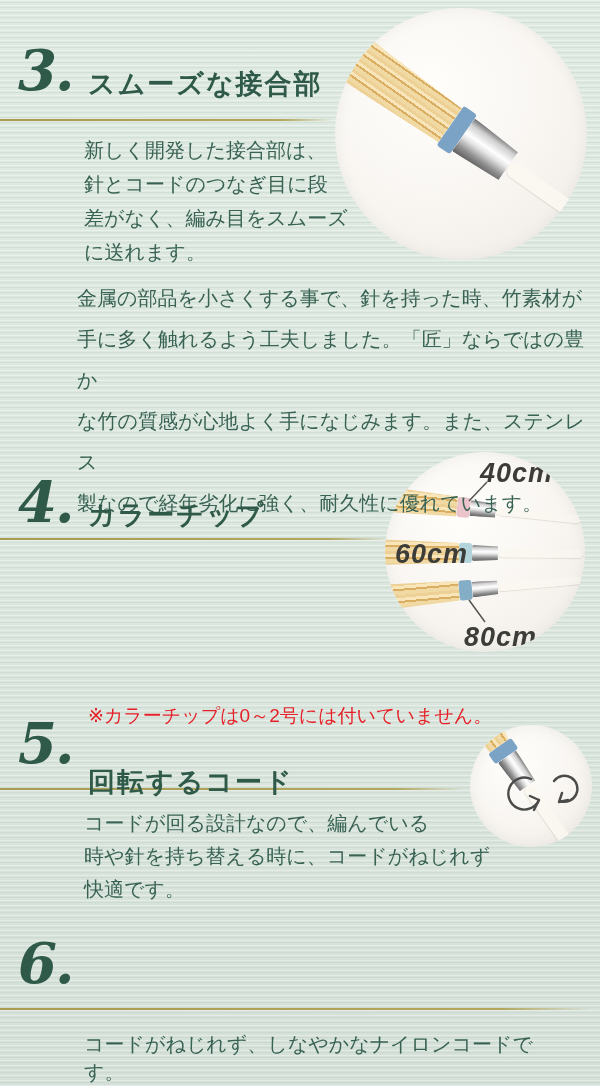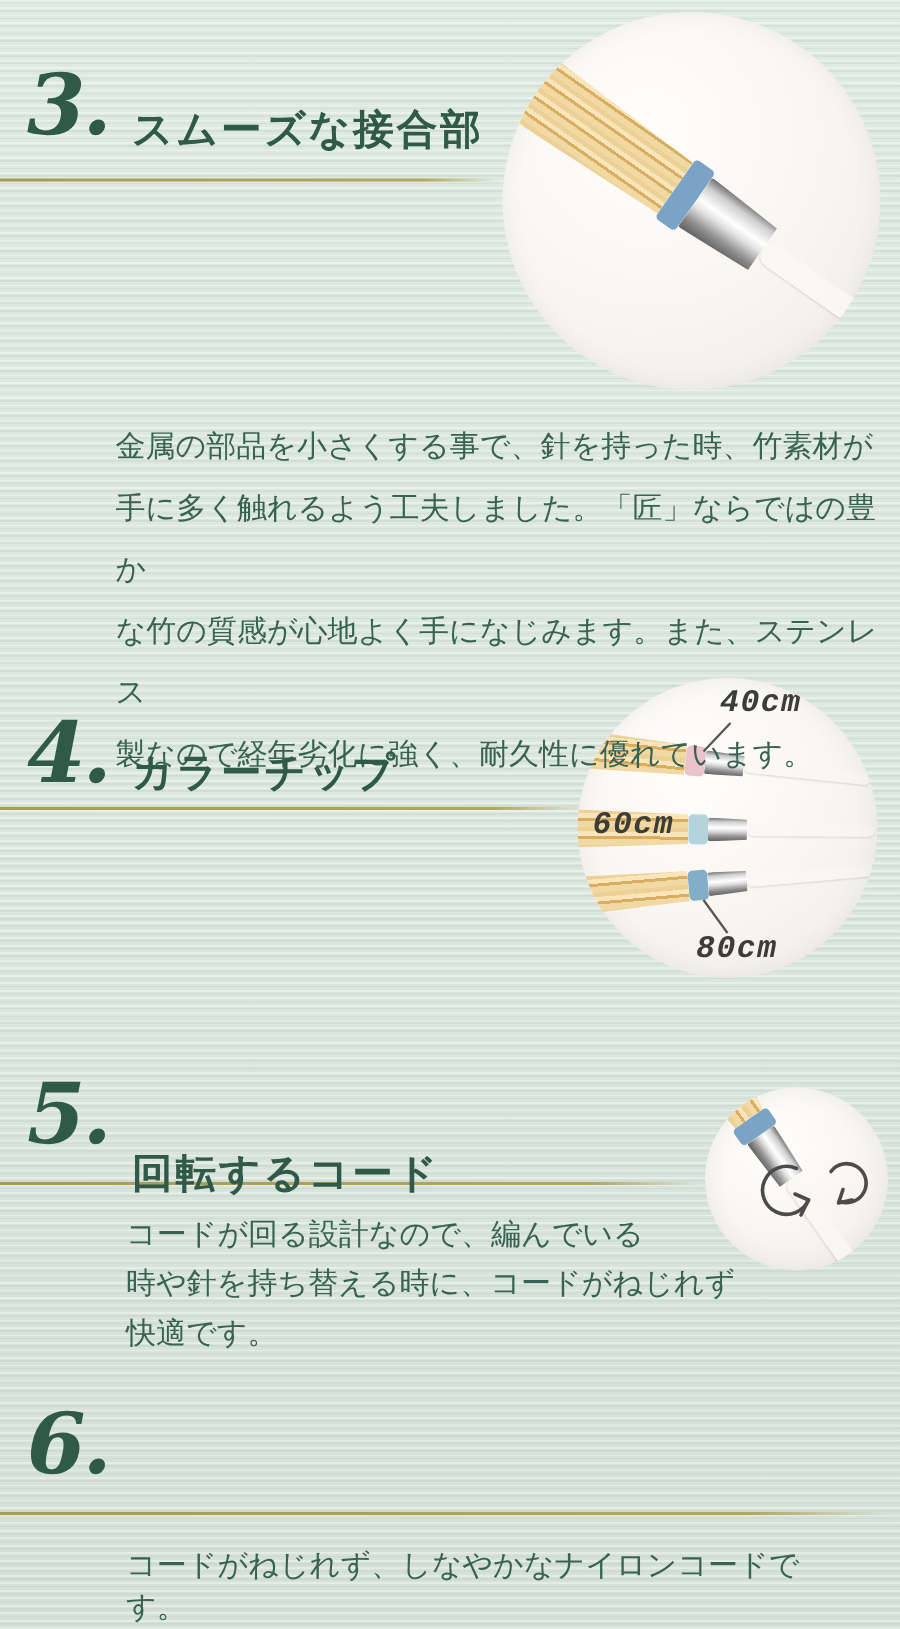--- a/index.html
+++ b/index.html
@@ -47,42 +47,46 @@
   .metal{
     background:linear-gradient(180deg,#6f6f6f 0%,#cfcfcf 18%,#ffffff 42%,#e3e3e3 56%,#8f8f8f 80%,#606060 100%);
     border-radius:2px;
     clip-path:polygon(0 0,100% 8%,100% 92%,0 100%);
   }
   .cord{
     background:linear-gradient(90deg,#fbf8f2 0%,rgba(250,247,241,0.9) 55%,rgba(250,247,241,0.35) 100%);
     border-radius:8px;box-shadow:0 1px 1px rgba(160,150,130,0.25);
   }
   .len-label{
-    position:absolute;font-family:Liberation Mono, monospace;
-    font-style:italic;font-weight:700;font-size:21px;color:#3c3c38;z-index:5;letter-spacing:1px;
+    position:absolute;font-family:Liberation Sans, sans-serif;
+    font-style:italic;font-weight:700;font-size:27px;color:#3c3c38;z-index:5;letter-spacing:1px;
   }
   svg.overlay{position:absolute;left:0;top:0;z-index:4;}
 </style>
 </head>
 <body>
 
 <div id="canvas">
 
   <div class="photo" style="left:335px;top:8px;width:252px;height:252px;">
     <div class="needle" style="left:-24px;top:-10px;height:60px;transform:rotate(35deg);transform-origin:0 50%;">
       <div class="bamboo" style="width:170px;height:54px;"></div>
       <div class="chip" style="width:16px;height:48px;background:#7ba3c6;"></div>
       <div class="metal" style="width:55px;height:40px;"></div>
       <div class="cord" style="width:210px;height:16px;"></div>
     </div>
   </div>
 
   <div class="sec-number" style="top:42px;">3.</div>
-  <div class="sec-title" style="top:73px;">スムーズな接合部</div>
+  <div class="sec-title" style="top:73px;font-family:Liberation Mono, monospace;">スムーズな接合部</div>
   <div class="sec-rule" style="top:119px;width:333px;"></div>
+  <div class="para" style="left:84px;top:133px;width:280px;line-height:34px;">新しく開発した接合部は、
+針とコードのつなぎ目に段
+差がなく、編み目をスムーズ
+に送れます。</div>
   <div class="para" style="left:77px;top:278px;width:520px;line-height:41px;">金属の部品を小さくする事で、針を持った時、竹素材が
 手に多く触れるよう工夫しました。「匠」ならではの豊か
 な竹の質感が心地よく手になじみます。また、ステンレス
 製なので経年劣化に強く、耐久性に優れています。</div>
 
   <div class="photo" style="left:385px;top:452px;width:200px;height:200px;">
 
     <div class="needle" style="left:-8px;top:44px;height:26px;transform:rotate(6deg);">
       <div class="bamboo" style="width:80px;height:26px;"></div>
       <div class="chip" style="width:13px;height:20px;background:#eac3cb;"></div>
@@ -109,20 +113,21 @@
       <line x1="84" y1="148" x2="100" y2="170" stroke="#55554f" stroke-width="1.5"></line>
     </svg>
     <div class="len-label" style="left:95px;top:6px;">40cm</div>
     <div class="len-label" style="left:10px;top:87px;">60cm</div>
     <div class="len-label" style="left:79px;top:170px;">80cm</div>
   </div>
 
   <div class="sec-number" style="top:474px;">4.</div>
   <div class="sec-title" style="top:502px;">カラーチップ</div>
   <div class="sec-rule" style="top:538px;width:388px;"></div>
+  <div class="note" style="left:88px;top:703px;">※カラーチップは0～2号には付いていません。</div>
 
   <div class="photo" style="left:470px;top:725px;width:122px;height:122px;">
     <div class="needle" style="left:10px;top:-32px;height:50px;transform:rotate(55deg);transform-origin:0 50%;">
       <div class="bamboo" style="width:34px;height:30px;"></div>
       <div class="chip" style="width:13px;height:28px;background:#7ba3c6;"></div>
       <div class="metal" style="width:36px;height:22px;"></div>
       <div class="cord" style="width:130px;height:12px;"></div>
     </div>
     <svg class="overlay" width="122" height="122" viewBox="0 0 122 122">
       <g stroke="#4b4b49" stroke-width="2.4" fill="none" stroke-linecap="round" stroke-linejoin="round">

